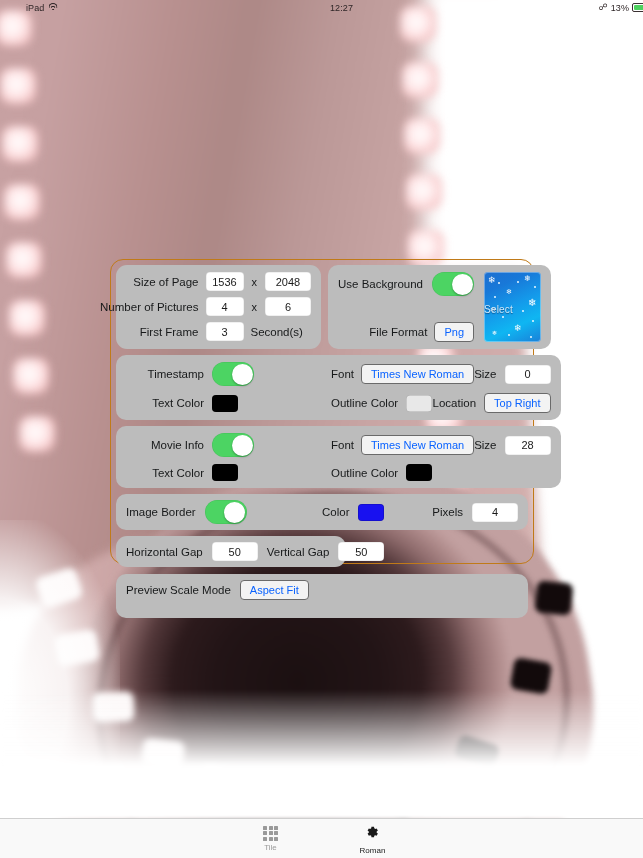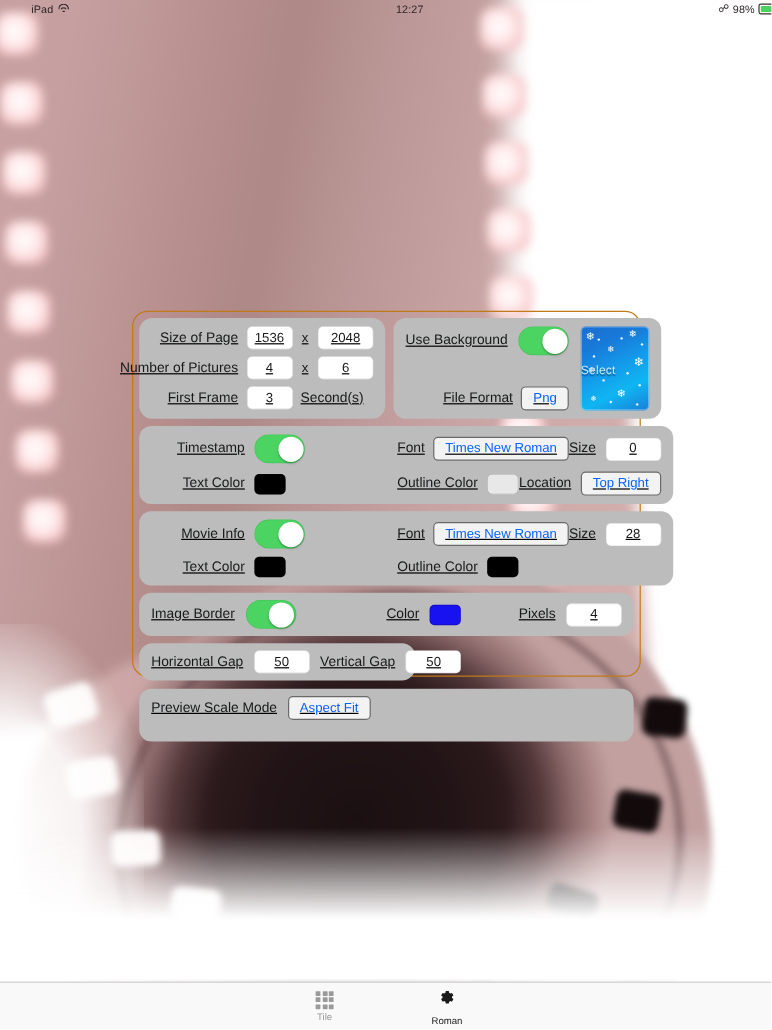--- a/index.html
+++ b/index.html
@@ -319,31 +319,31 @@
       <span>iPad</span>
       <span class="wifi-icon">
           <i></i>
           <i></i>
           <i></i>
         </span>
     </div>
     <div class="sb-center">12:27</div>
     <div class="sb-right">
       <span class="bt-icon">☍</span>
-      <span>98%</span>
+      <span>13%</span>
       <span class="battery">
         <span class="body">
             <span class="fill" id="batt-fill" style="width: 98%; background: rgb(76, 210, 95);"></span>
           </span>
         <span class="tip"></span>
       </span>
     </div>
   </div>
 
-  <div id="config" style="border-color: rgb(192, 122, 24); text-decoration: underline;">
+  <div id="config" style="border-color: rgb(192, 122, 24);">
 
     <div class="row">
 
       <div class="panel" style="width:205px;">
         <div class="grid3">
           <div class="fld-label lbl" style="grid-column:1 / span 1;">Size of Page</div>
           <div class="txtbox">1536</div>
           <div class="x-sep">x</div>
           <div class="txtbox w46">2048</div>
 

